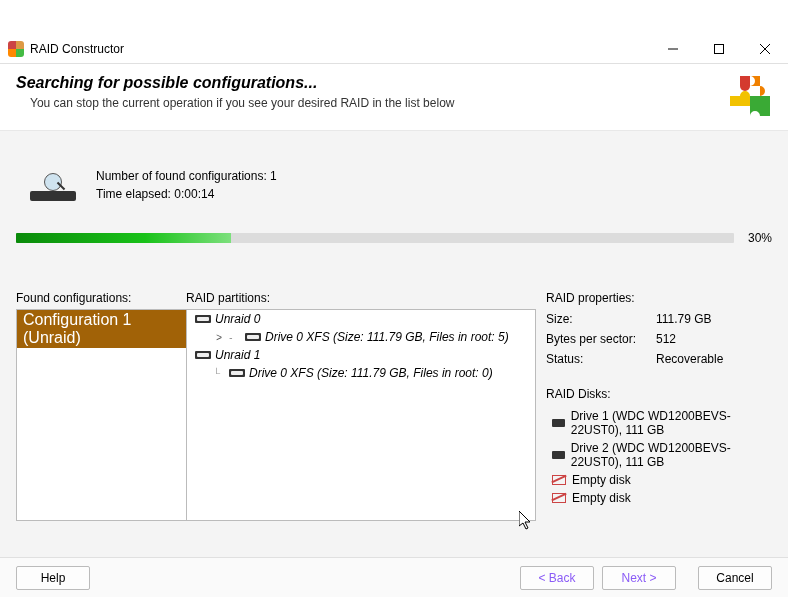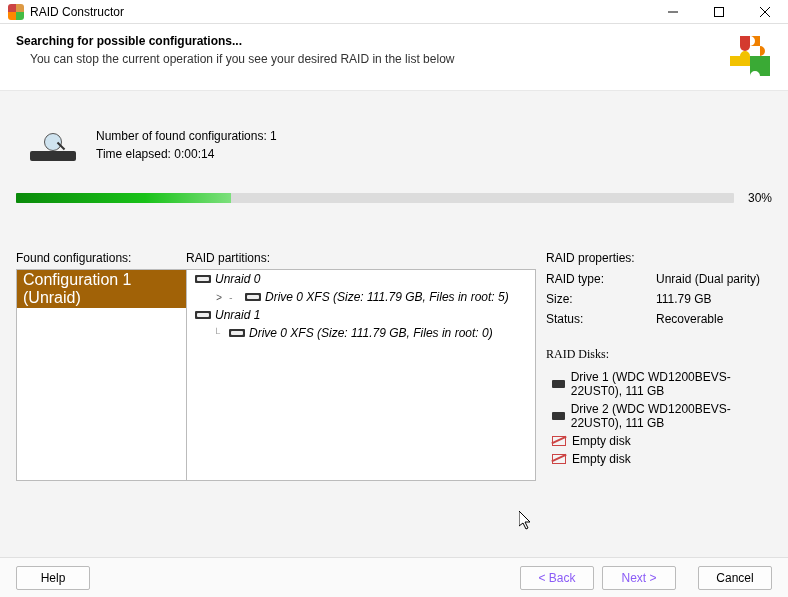--- a/index.html
+++ b/index.html
@@ -1,28 +1,28 @@
 <!DOCTYPE html>
 <html><head>
 <meta charset="utf-8">
 <style>
   * { box-sizing: border-box; margin: 0; padding: 0; font-family: "Segoe UI", Tahoma, sans-serif; font-size: 12px; }
   body { width: 788px; height: 597px; background: #fff; color: #000; overflow: hidden; }
 
   
-  .titlebar { height: 24px; display: flex; align-items: center; padding: 0 0 0 8px; border-bottom: 1px solid #e0e0e0; }
+  .titlebar { height: 30px; display: flex; align-items: center; padding: 0 0 0 8px; border-bottom: 1px solid #e0e0e0; margin-top: 34px; }
   .titlebar .app-icon { width: 16px; height: 16px; margin-right: 6px; border-radius: 3px;
     background: conic-gradient(#d94 0 90deg, #4b4 0 180deg, #f80 0 270deg, #c44 0 360deg); }
   .titlebar .title { flex: 1; }
   .titlebar .winbtn { width: 46px; height: 30px; display: flex; align-items: center; justify-content: center; cursor: default; }
   .winbtn svg { width:10px; height:10px; }
 
   
   .header { padding: 10px 16px 12px 16px; display: flex; align-items: flex-start; justify-content: space-between; background:#fff; border-bottom:1px solid #e8e8e8; }
-  .header .texts b { font-size: 12px; font-weight: 700; }
+  .header .texts b { font-size: 16px; font-weight: 700; font-style: italic; }
   .header .texts .sub { margin: 4px 0 0 14px; color: #333; }
   .puzzle { width: 44px; height: 44px; }
 
   
   .content { background: #f4f4f4; padding: 18px 16px 0 16px; height: calc(597px - 30px - 54px - 40px); overflow: hidden; }
 
   .status-row { display: flex; align-items: center; gap: 20px; margin: 20px 0 26px 14px; }
   .lens-icon { width: 46px; height: 28px; position: relative; }
   .lens-icon .base { position:absolute; bottom:0; left:0; width:46px; height:10px; background:#333; border-radius:2px; }
   .lens-icon .glass { position:absolute; top:0; left:14px; width:18px; height:18px; background:#cfe3ef; border:1px solid #555; border-radius:50%; }
@@ -166,33 +166,33 @@
           <div class="tree-row ind1">
             <span class="tree-connector">└</span>
             <span class="drive-icon"></span>
             <span>Drive 0 XFS (Size: 111.79 GB, Files in root: 0)</span>
           </div>
         </div>
     </div>
 
     <div class="props-panel">
       <div class="prop-row">
-          <span class="prop-label">RAID type:</span>
-          <span>Unraid (Dual parity)</span>
-        </div>
-      <div class="prop-row">
           <span class="prop-label">Size:</span>
           <span>111.79 GB</span>
+        </div>
+      <div class="prop-row">
+          <span class="prop-label">Bytes per sector:</span>
+          <span>512</span>
         </div>
       <div class="prop-row" style="margin-bottom:18px;">
           <span class="prop-label">Status:</span>
           <span>Recoverable</span>
         </div>
 
-      <div style="margin-bottom:6px;font-family:Liberation Serif, serif;">RAID Disks:</div>
+      <div style="margin-bottom:6px;">RAID Disks:</div>
       <div id="disk-items">
           <div class="disk-row">
             <span class="disk-icon"></span>
             <span>Drive 1 (WDC WD1200BEVS-22UST0), 111 GB</span>
           </div>
           <div class="disk-row">
             <span class="disk-icon"></span>
             <span>Drive 2 (WDC WD1200BEVS-22UST0), 111 GB</span>
           </div>
           <div class="disk-row">

